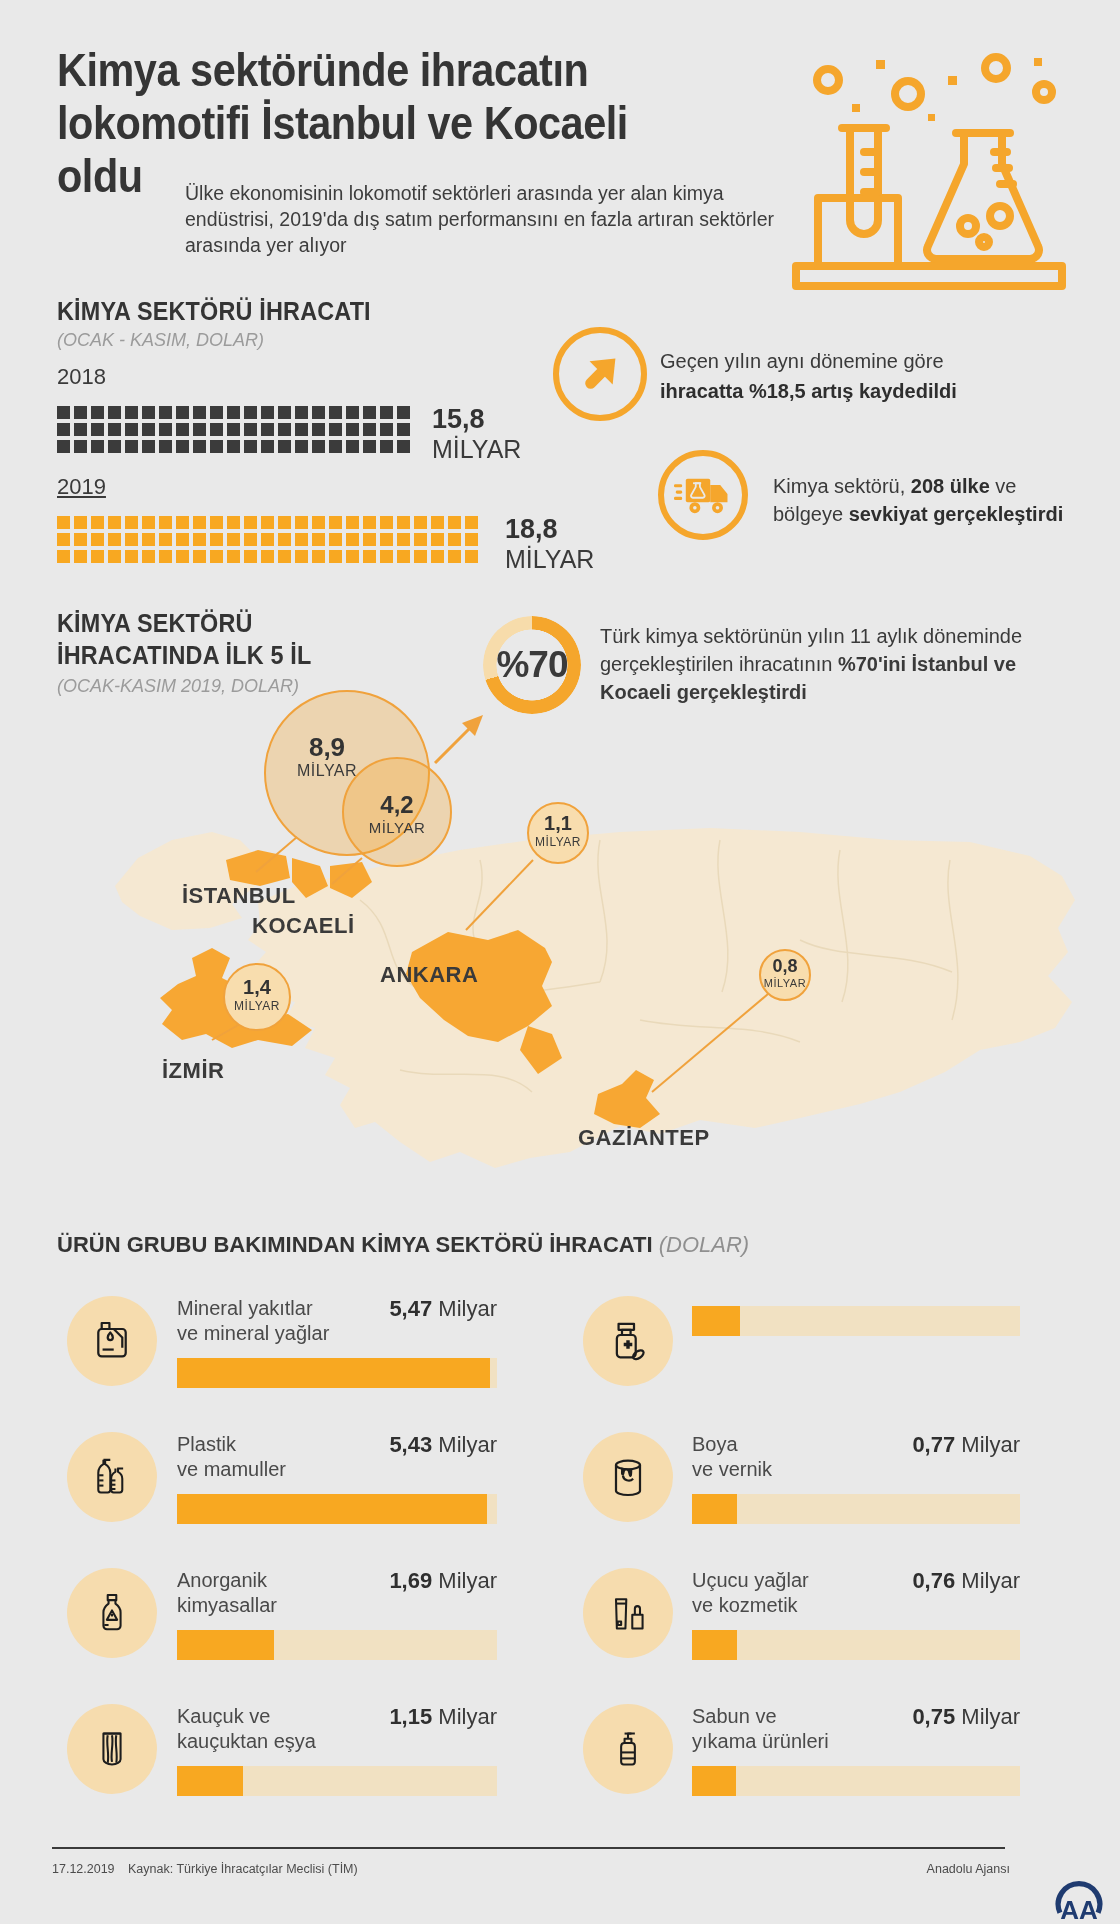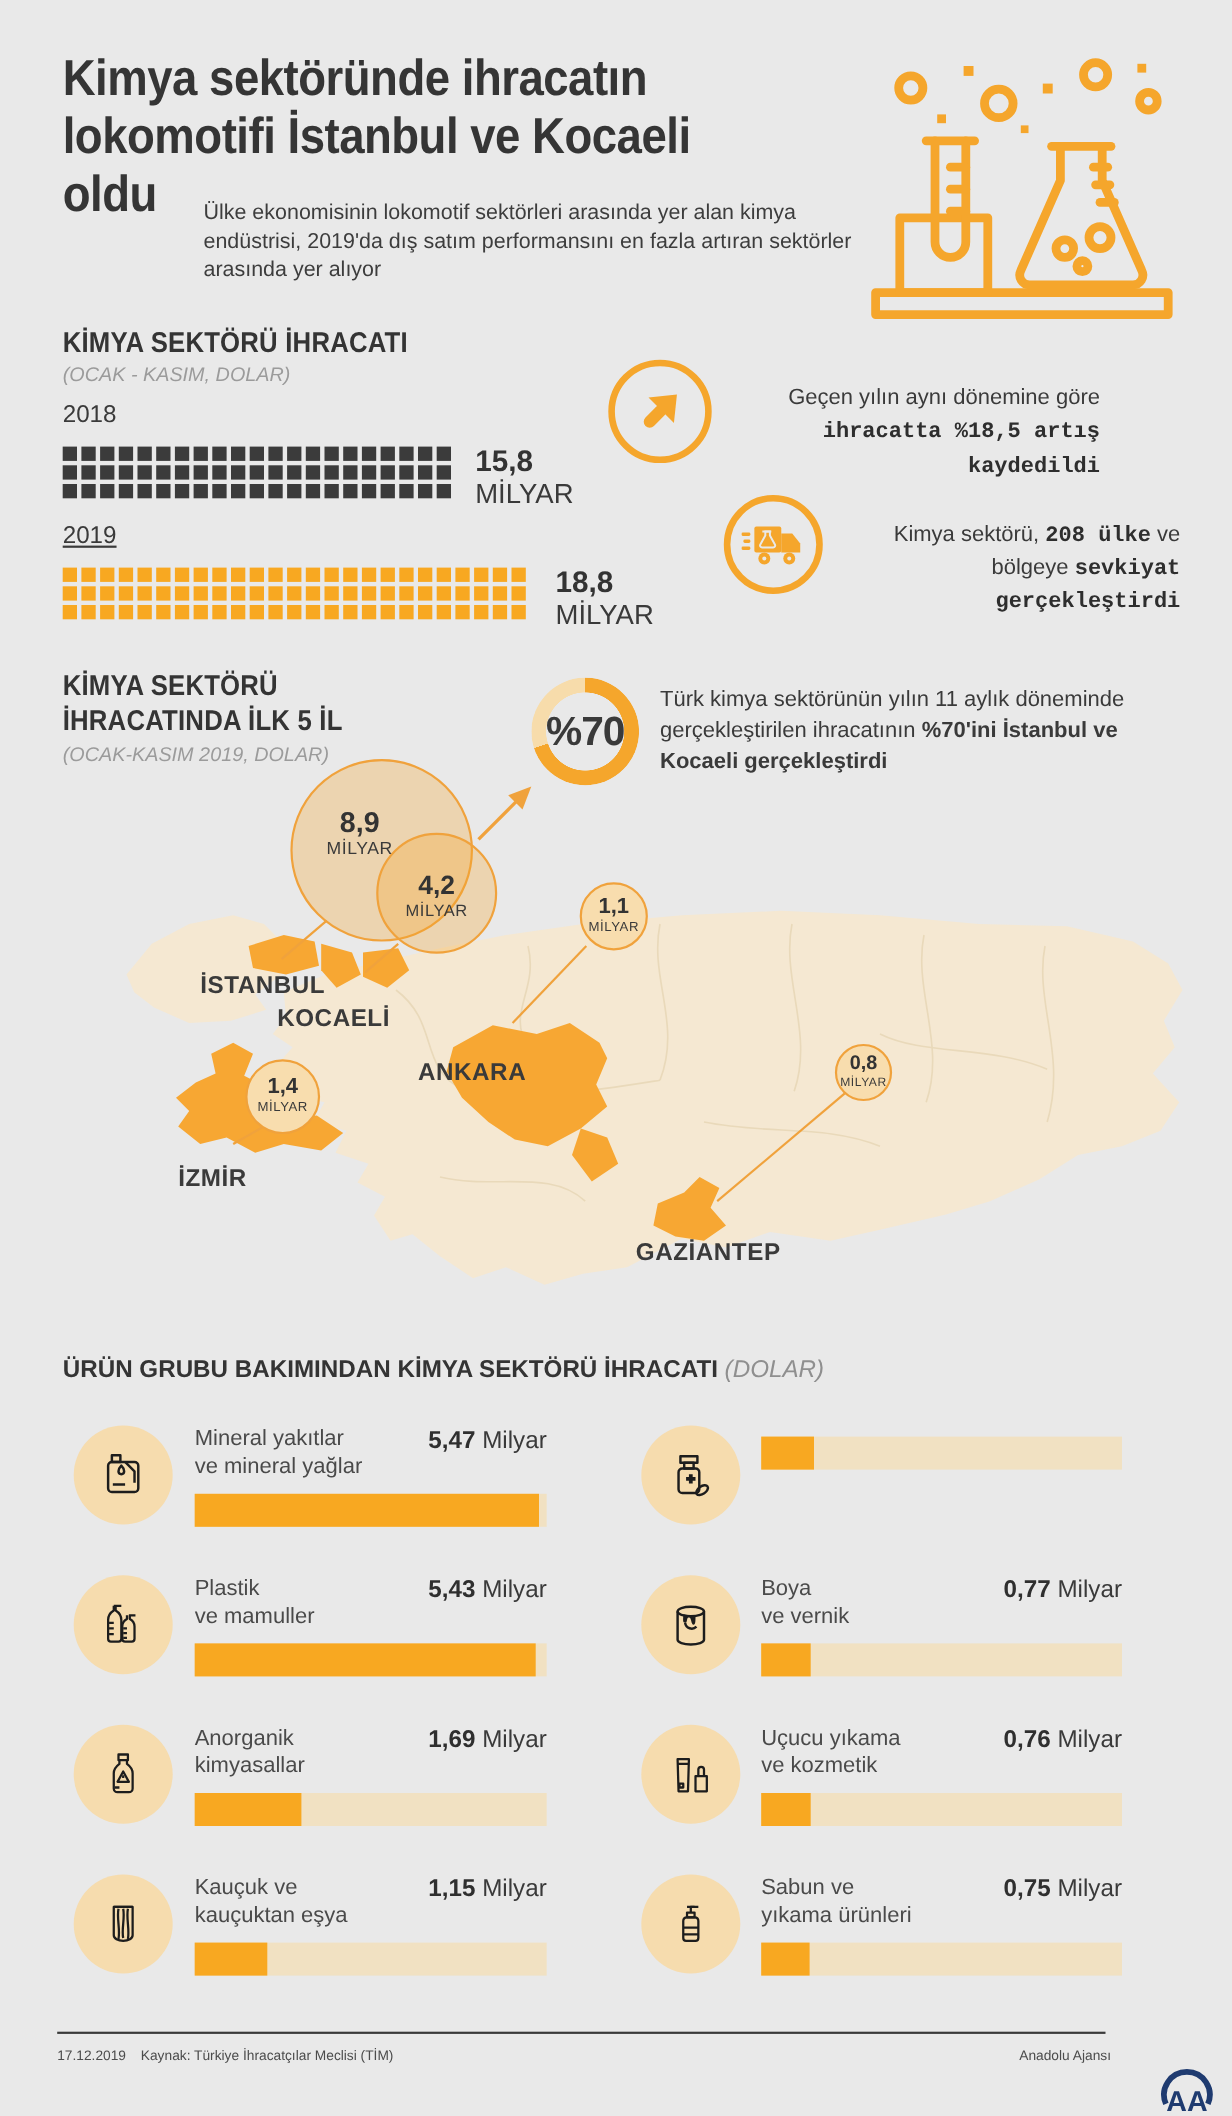--- a/index.html
+++ b/index.html
@@ -22,22 +22,22 @@
   .sq-grid{display:grid;grid-auto-flow:column;grid-template-rows:repeat(3,13px);grid-auto-columns:13px;gap:4px;}
   .sq-grid div{width:13px;height:13px;}
   .sq-dark div{background:#3b3b3b;}
   .sq-orange div{background:#f8a821;}
   .pict-value{font-size:27px;font-weight:bold;line-height:30px;color:#333;}
   .pict-unit{font-size:25px;color:#3a3a3a;line-height:30px;}
 
   
   .badge-circle{width:94px;height:94px;border:6px solid #f5a62c;border-radius:50%;box-sizing:border-box;
                 display:flex;align-items:center;justify-content:center;}
-  .badge-text{font-size:20px;line-height:30px;color:#3a3a3a;text-align:right;}
-  .badge-text b{color:#2e2e2e;font-family:Liberation Mono, monospace;}
+  .badge-text{font-size:20px;line-height:30px;color:#3a3a3a;}
+  .badge-text b{color:#2e2e2e;}
 
   
   .donut{width:98px;height:98px;border-radius:50%;
          -webkit-mask:radial-gradient(closest-side,transparent 72%,#000 73%);
          mask:radial-gradient(closest-side,transparent 72%,#000 73%);}
   .donut-label{left:483px;top:616px;width:98px;height:98px;display:flex;align-items:center;justify-content:center;
                font-size:37px;font-weight:bold;color:#3a3a3a;letter-spacing:-1px;}
   .donut-text{left:600px;top:622px;width:470px;font-size:20px;line-height:28px;color:#3a3a3a;}
 
   
@@ -489,21 +489,21 @@
       <svg width="48" height="48" viewBox="0 0 56 56" fill="none" stroke="#1d1d1d" stroke-width="2.4" stroke-linejoin="round">
         <path d="M14,12 h12 l-1,34 h-10 z"></path>
         <line x1="14" y1="17" x2="26" y2="17"></line>
         <rect x="16" y="38" width="4" height="4"></rect>
         <rect x="33" y="30" width="12" height="16"></rect>
         <path d="M36,30 v-7 a3,3 0 0 1 6,0 v7"></path>
       </svg>
     </div>
     <div class="pbody" style="left:109px;width:328px;">
       <div class="prow-top">
-        <div class="plabel">Uçucu yıkama
+        <div class="plabel">Uçucu yağlar
 ve kozmetik</div>
         <div class="pvalue"><b>0,76</b> <span>Milyar</span></div>
       </div>
       <div class="pbar">
           <div class="pbar-fill" style="width: 13.5714%;"></div>
         </div>
     </div>
   </div>
 
   <div class="prow" style="left:67px;top:1704px;">

